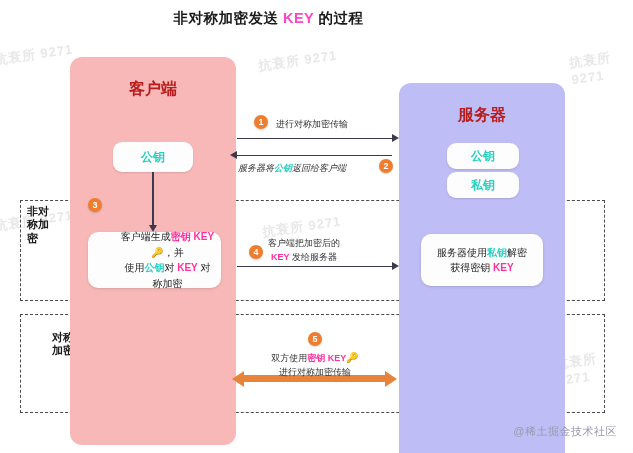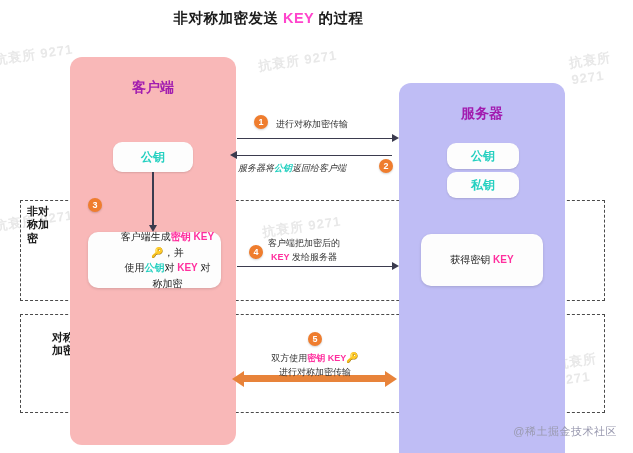--- a/index.html
+++ b/index.html
@@ -35,21 +35,21 @@
     left: 70px; top: 57px; width: 166px; height: 388px;
     background: #f9b8b8;
   }
   #server-panel {
     left: 399px; top: 57px; width: 166px; height: 388px;
     background: #bfbdf5;
     margin-top: 26px;
   }
   .party-title {
     position: absolute; top: 22px; left: 0; width: 100%;
-    text-align: center; font-size: 14px; font-weight: 700; color: #a21caf;
+    text-align: center; font-size: 16px; font-weight: 700; color: #b91c1c;
   }
 
   
   .chip {
     position: absolute; background: #fdfdfd; border-radius: 9px;
     box-shadow: 0 1px 2px rgba(0,0,0,0.13);
     display: flex; align-items: center; justify-content: center;
     font-size: 12px; font-weight: 700; color: #25d0c0;
   }
   #client-pub-chip { left: 113px; top: 142px; width: 80px; height: 30px; }
@@ -188,20 +188,21 @@
   <div class="chip" id="server-pri-chip">私钥</div>
 
   <div id="vert-arrow"></div>
 
   <div class="note" id="client-note">
     <div><span>客户端生成</span><span class="pink">密钥 KEY</span><span class="keyglyph">🔑</span><span>，并</span></div>
     <div><span>使用</span><span class="cyan">公钥</span><span>对 </span><span class="pink">KEY</span><span> 对称加密</span></div>
   </div>
 
   <div class="note" id="server-note">
+    <div><span>服务器使用</span><span class="cyan">私钥</span><span>解密</span></div>
     <div><span>获得密钥 </span><span class="pink">KEY</span></div>
   </div>
 
   <div class="harrow right" id="arrow1"></div>
   <div class="harrow left" id="arrow2"></div>
   <div class="harrow right" id="arrow4"></div>
   <div id="arrow5"></div>
 
   <div class="badge" id="badge1">1</div>
   <div class="badge" id="badge2">2</div>

